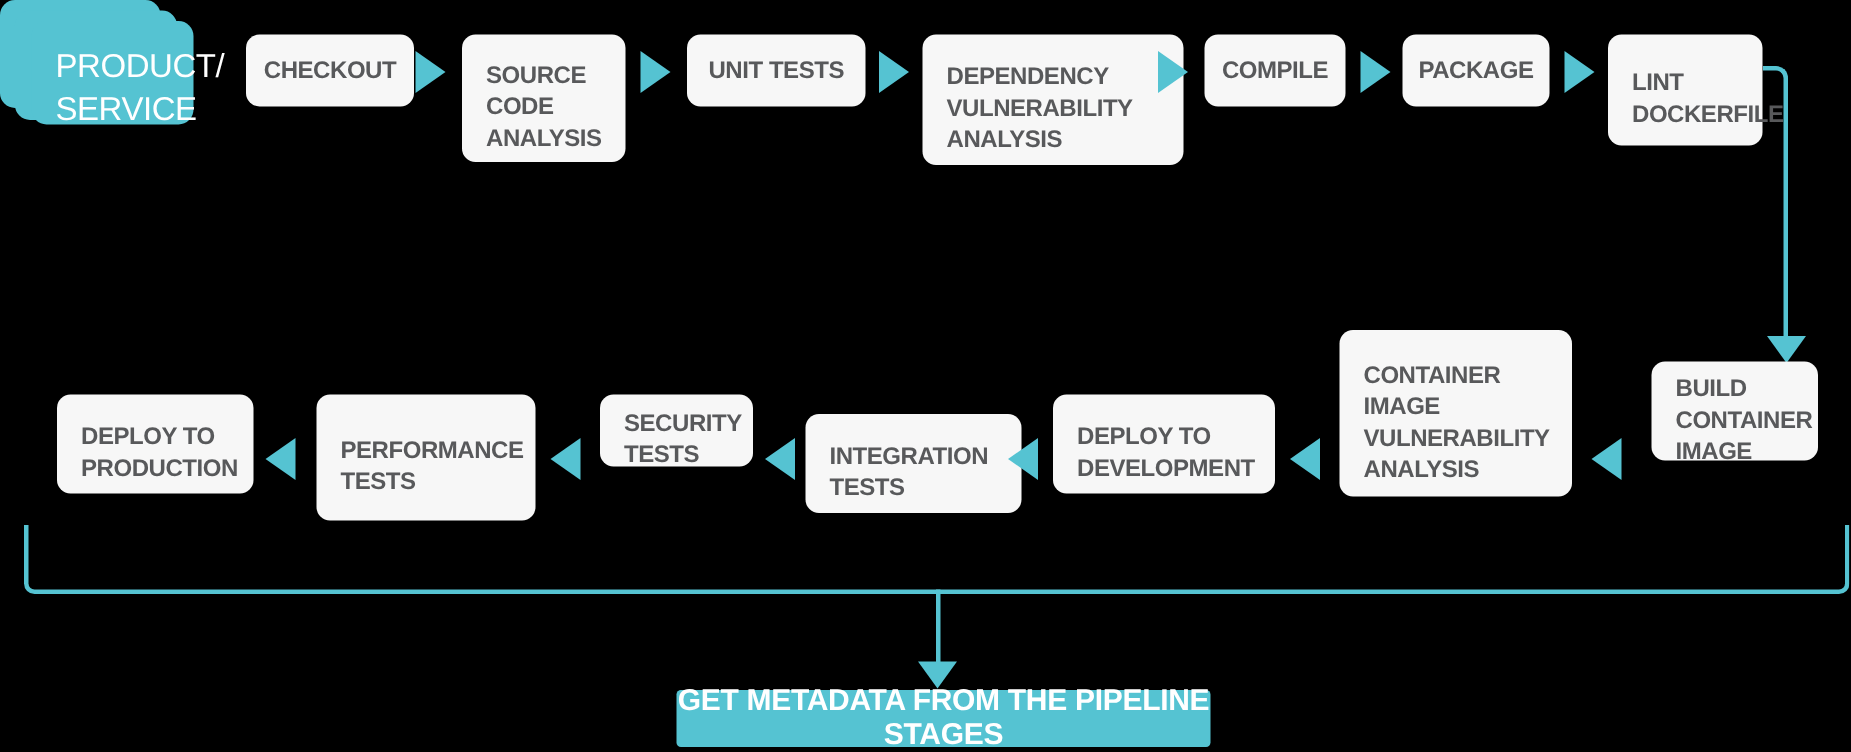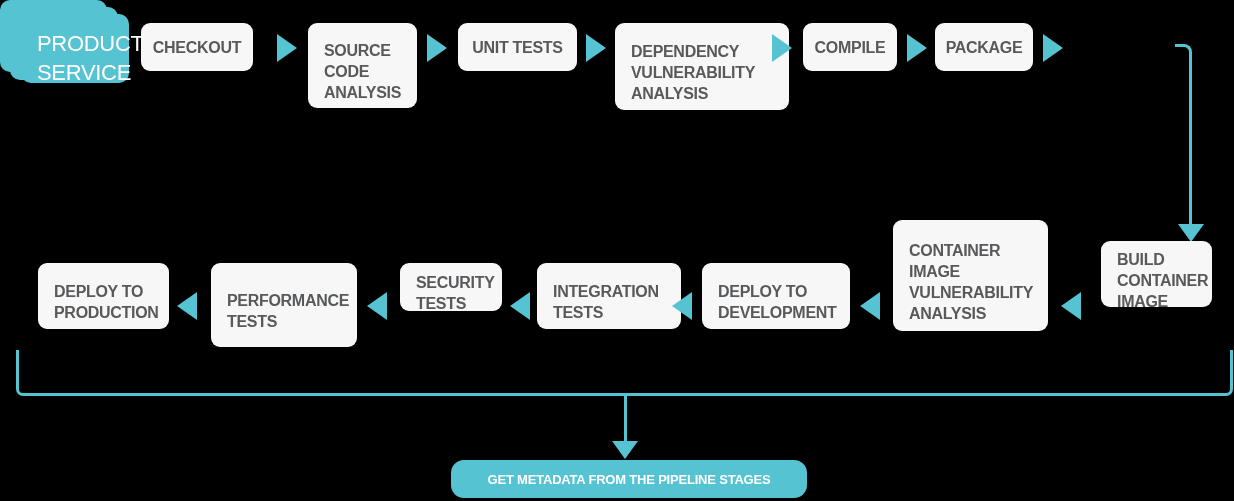--- a/index.html
+++ b/index.html
@@ -72,45 +72,45 @@
     border-right:3px solid var(--teal);
     border-bottom:3px solid var(--teal);
     border-bottom-left-radius:7px;
     border-bottom-right-radius:7px;
   }
   .drop-line{position:absolute;background:var(--teal);}
   
   .footer-box{
     position:absolute;
     background:var(--teal);
-    border-radius:13px;
+    border-radius:3px;
     color:var(--white);
     font-weight:bold;
-    font-size:13px;
+    font-size:20px;
     letter-spacing:-0.2px;
     display:flex;align-items:center;justify-content:center;
     text-align:center;
     box-sizing:border-box;
   }
 </style>
 </head>
 <body>
 
 <div class="canvas">
 
   <div>
     <div class="stack-card" style="left:0;top:0;width:107px;height:72px"></div>
     <div class="stack-card" style="left:10px;top:7px;width:108px;height:73px"></div>
     <div class="stack-card" style="left:21px;top:14px;width:108px;height:69px">
       <span class="stack-label">PRODUCT/
 SERVICE</span>
     </div>
   </div>
 
-  <div class="node sl" style="left:141px;top:23px;width:112px;height:48px">
+  <div class="node sl" style="left:164px;top:23px;width:112px;height:48px">
     <span class="lbl">CHECKOUT</span>
   </div>
   <span class="arr arr-r" style="left:277px;top:34px"></span>
 
   <div class="node ml" style="left:308px;top:23px;width:109px;height:85px">
     <span class="lbl">SOURCE
 CODE
 ANALYSIS</span>
   </div>
   <span class="arr arr-r" style="left:427px;top:34px"></span>
@@ -130,20 +130,24 @@
   <div class="node sl" style="left:803px;top:23px;width:94px;height:48px">
     <span class="lbl">COMPILE</span>
   </div>
   <span class="arr arr-r" style="left:907px;top:34px"></span>
 
   <div class="node sl" style="left:935px;top:23px;width:98px;height:48px">
     <span class="lbl">PACKAGE</span>
   </div>
   <span class="arr arr-r" style="left:1043px;top:34px"></span>
 
+  <div class="node ml" style="left:1072px;top:23px;width:103px;height:74px">
+    <span class="lbl">LINT
+DOCKERFILE</span>
+  </div>
 
   <div class="elbow" style="left:1175px;top:44px;width:17px;height:181px"></div>
   <span class="arr arr-d" style="left:1178px;top:224px"></span>
 
   <div class="node ml" style="left:38px;top:263px;width:131px;height:66px">
     <span class="lbl">DEPLOY TO
 PRODUCTION</span>
   </div>
   <span class="arr arr-l" style="left:177px;top:292px"></span>
 
@@ -152,21 +156,21 @@
 TESTS</span>
   </div>
   <span class="arr arr-l" style="left:367px;top:292px"></span>
 
   <div class="node ml" style="left:400px;top:263px;width:102px;height:48px">
     <span class="lbl">SECURITY
 TESTS</span>
   </div>
   <span class="arr arr-l" style="left:510px;top:292px"></span>
 
-  <div class="node ml" style="left:537px;top:263px;width:144px;height:66px">
+  <div class="node ml" style="left:537px;top:276px;width:144px;height:66px">
     <span class="lbl">INTEGRATION
 TESTS</span>
   </div>
   <span class="arr arr-l" style="left:672px;top:292px"></span>
 
   <div class="node ml" style="left:702px;top:263px;width:148px;height:66px">
     <span class="lbl">DEPLOY TO
 DEVELOPMENT</span>
   </div>
   <span class="arr arr-l" style="left:860px;top:292px"></span>

